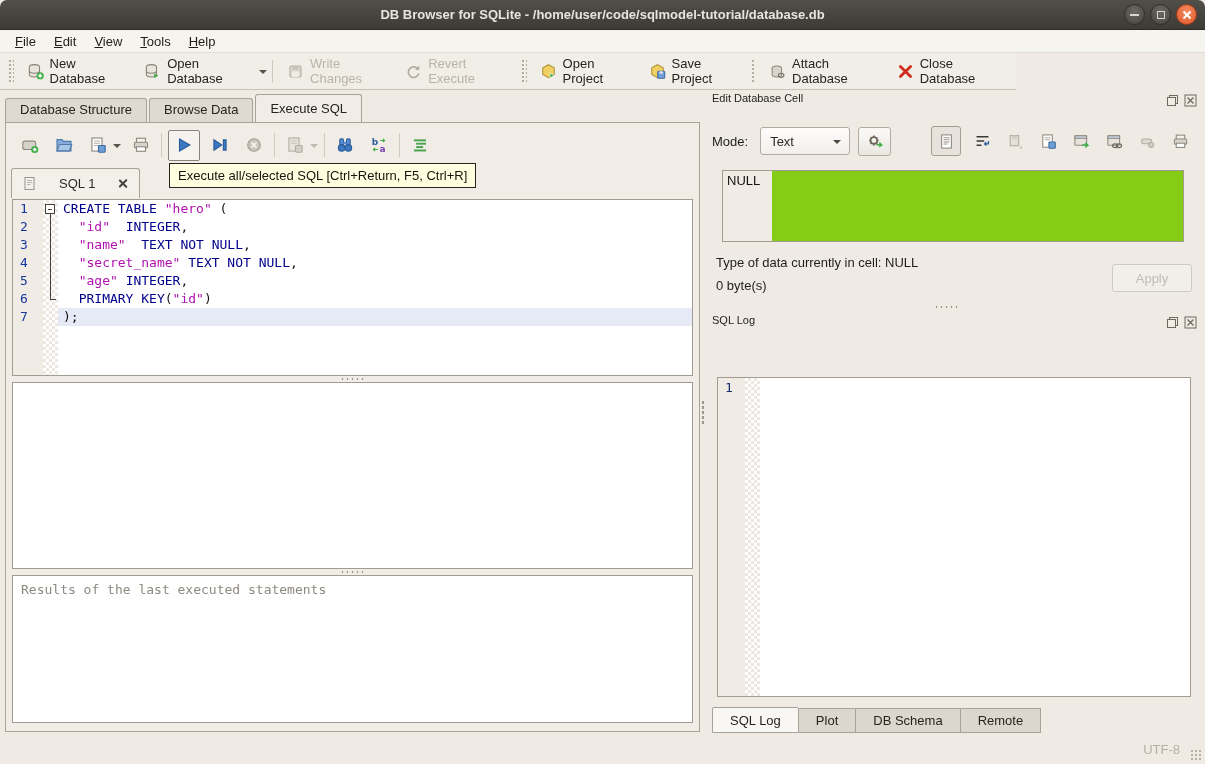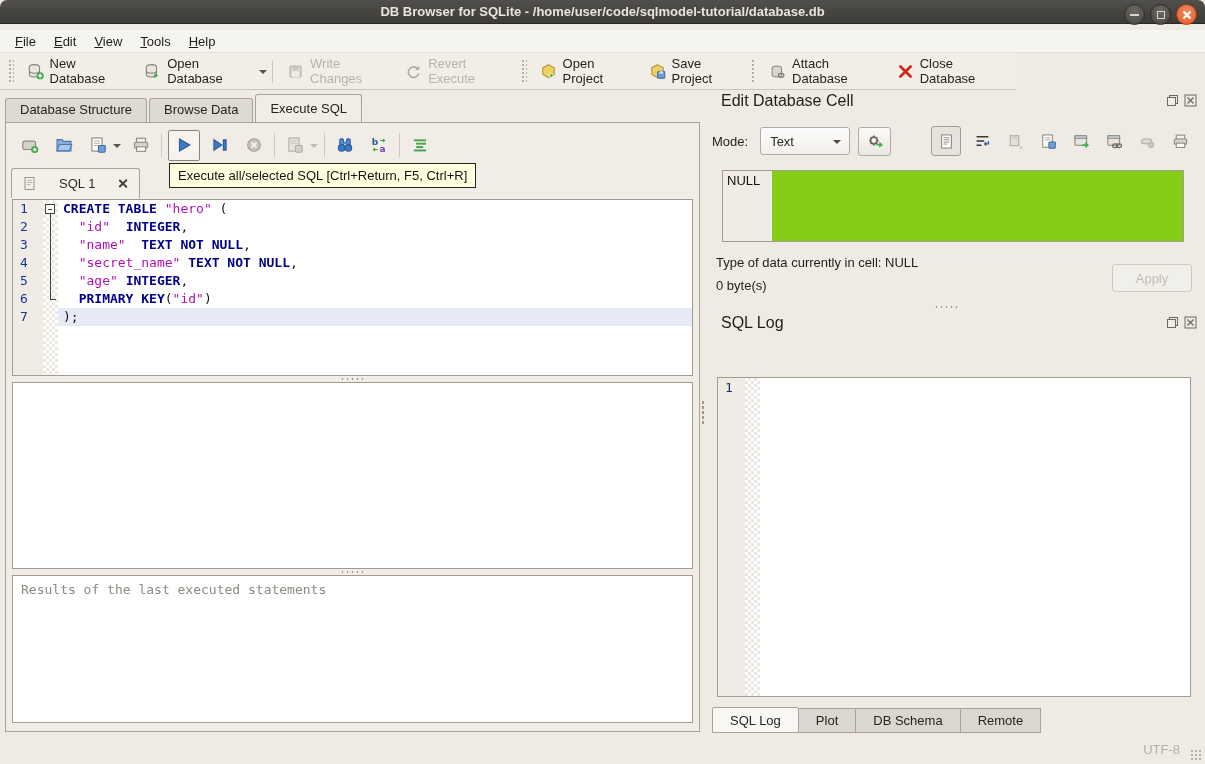--- a/index.html
+++ b/index.html
@@ -1,20 +1,20 @@
 <!DOCTYPE html>
 <html><head>
 <meta charset="utf-8">
 <style>
   *{box-sizing:border-box;margin:0;padding:0}
   html,body{width:1205px;height:764px;overflow:hidden}
   body{font-family:"Liberation Sans",sans-serif;background:#efebe4;position:relative;font-size:13px;color:#2c2a26}
 
   
-  .titlebar{position:absolute;left:0;top:0;width:1205px;height:24px;
+  .titlebar{position:absolute;left:0;top:0;width:1205px;height:30px;
     background:linear-gradient(#514f4a,#3d3b36);border-bottom:1px solid #2a2925;
     border-radius:7px 7px 0 0;display:flex;align-items:center;justify-content:center}
   .titlebar .wtitle{color:#e8e4db;font-weight:bold;font-size:13px}
   .winbtns{position:absolute;right:8px;top:4px;display:flex;gap:5px}
   .wbtn{width:21px;height:21px;border-radius:50%;display:flex;align-items:center;justify-content:center;
     background:radial-gradient(circle at 50% 35%,#6c6a63,#45433e);border:1px solid #302e2a}
   .wbtn.close{background:radial-gradient(circle at 50% 35%,#f28a5e,#e2592d);border:1px solid #a03c17}
   .glyph-min{width:9px;height:2px;background:#d9d5cb}
   .glyph-max{width:8px;height:8px;border:1.5px solid #d9d5cb}
   .glyph-x{position:relative;width:10px;height:10px}
@@ -70,37 +70,37 @@
   .fold{width:15px;flex:0 0 15px;position:relative;background-color:#fff;
     background-image:linear-gradient(45deg,#ece8e1 25%,transparent 25%,transparent 75%,#ece8e1 75%),
       linear-gradient(45deg,#ece8e1 25%,transparent 25%,transparent 75%,#ece8e1 75%);
     background-size:6px 6px;background-position:0 0,3px 3px}
   .fbox{position:absolute;left:2px;top:4px;width:10px;height:10px;border:1px solid #45423c;background:#fff}
   .fbox::after{content:"";position:absolute;left:2px;top:3.5px;width:4px;height:1px;background:#45423c}
   .fline{position:absolute;left:7px;width:1px;background:#45423c}
   .ftick{position:absolute;left:7px;top:9px;width:6px;height:1px;background:#45423c}
   .code{flex:1;white-space:pre;padding-left:5px}
   .eline.active .code{background:#e6eaf7}
-  .tk-kw{color:#00008b;font-weight:bold}
+  .tk-kw{color:#00008b;font-weight:normal}
   .tk-str{color:#b011b0}
   .tk-pl{color:#14120f}
 
   .splitter{position:absolute;left:6px;right:6px;height:6px;display:flex;align-items:center;justify-content:center}
   .hdots{width:26px;height:4px;background-image:radial-gradient(#9d968c 1px,transparent 1.2px);background-size:5px 4px}
   .middle-pane{position:absolute;left:6px;right:6px;top:259px;height:187px;background:#fff;border:1px solid #a29b91}
   .results-pane{position:absolute;left:6px;right:6px;top:452px;height:148px;background:#fff;border:1px solid #a29b91;
     font-family:"DejaVu Sans Mono",monospace;font-size:13px;color:#8e8a82;padding:6px 8px}
 
   
   .tooltip{position:absolute;left:169px;top:163px;height:25px;z-index:40;background:#ffffdf;
     border:1px solid #26251f;display:flex;align-items:center;padding:0 8px;color:#16140f;white-space:nowrap}
 
   
   .dock{position:absolute;left:708px;top:92px;width:492px;height:641px}
-  .panel-title{position:absolute;left:13px;font-size:16px;color:#1f1e1b}
+  .panel-title{position:absolute;left:4px;font-size:11px;color:#1f1e1b}
   .pheader-btns{position:absolute;right:2px;display:flex;gap:3px}
   .phb{width:15px;height:14px;display:flex;align-items:center;justify-content:center}
 
   .mode-row{position:absolute;left:4px;right:4px;top:34px;height:30px;display:flex;align-items:center}
   .label{color:#1f1e1b}
   .select{position:relative;height:28px;background:linear-gradient(#fefdfc,#f2efeb);
     border:1px solid #b2aba1;border-radius:3px;display:flex;align-items:center;padding:0 24px 0 9px}
   .select::after{content:"";position:absolute;right:8px;top:12px;border:4px solid transparent;border-top-color:#4e4a42}
   .gear-btn{width:33px;height:29px;margin-left:8px;background:linear-gradient(#fbfaf8,#eae7e1);
     border:1px solid #b2aba1;border-radius:3px;display:flex;align-items:center;justify-content:center}

